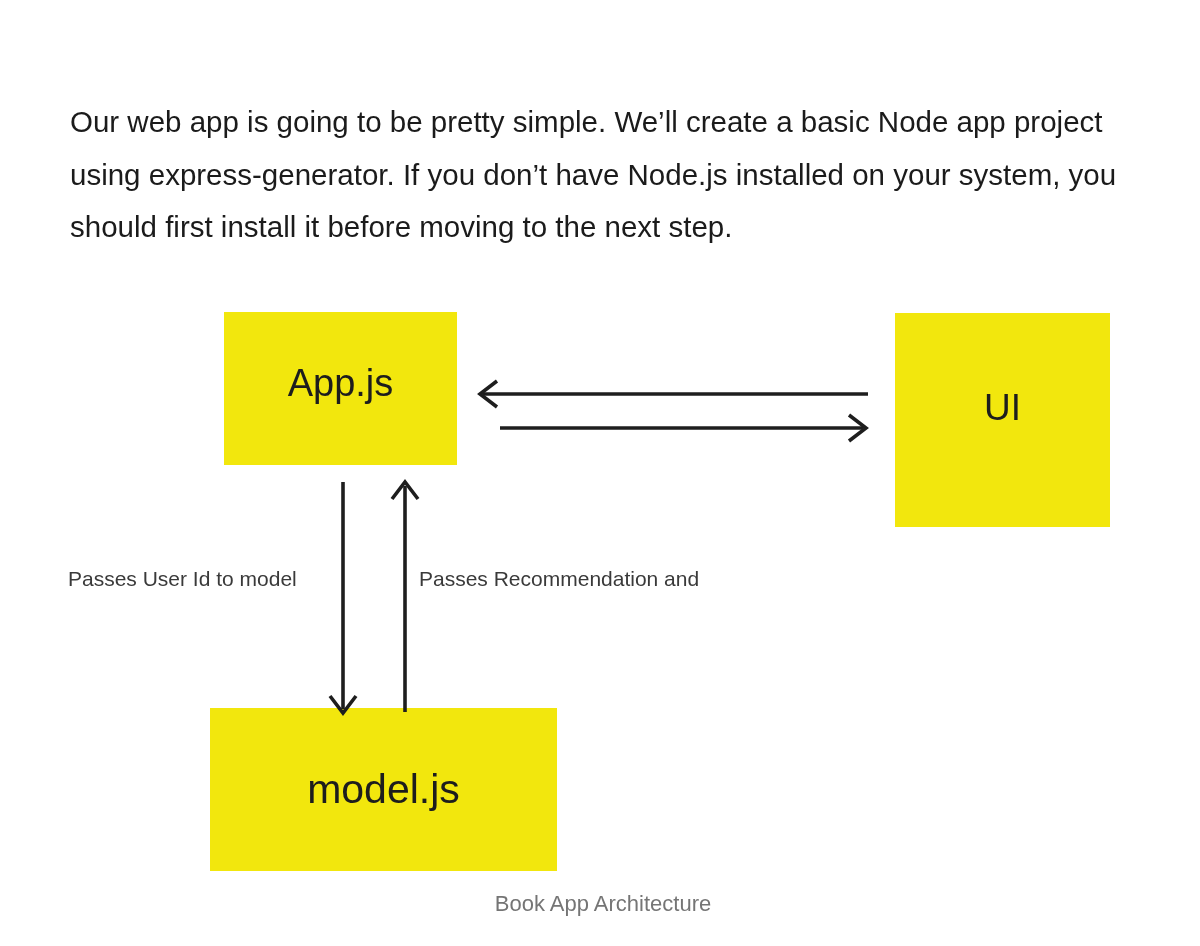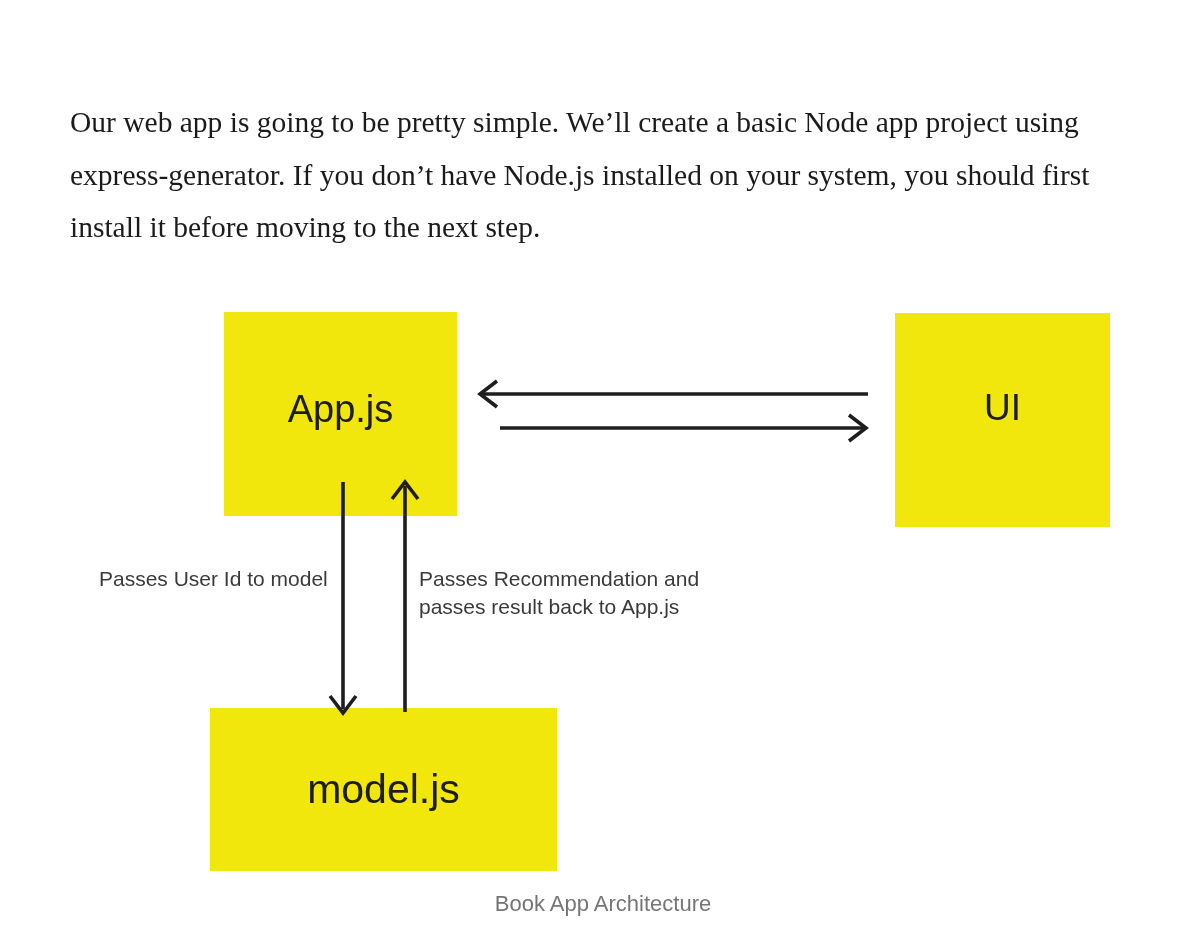--- a/index.html
+++ b/index.html
@@ -21,49 +21,49 @@
     font-size: 45px;
     letter-spacing: -1.5px;
     color: #292929;
   }
   .intro-paragraph {
     position: absolute;
     left: 70px;
     top: 96px;
     width: 1062px;
     margin: 0;
-    font-family: Liberation Serif, serif;
+    font-family: Liberation Sans, sans-serif;
     font-size: 29.5px;
     line-height: 52.5px;
     color: #1b1b1b;
   }
   .diagram {
     position: absolute;
     inset: 0;
     margin: 0;
   }
   .node {
     position: absolute;
     background: var(--node-fill, #f2e70d);
     display: flex;
     align-items: center;
     justify-content: center;
     color: #1d1d1d;
   }
-  .node-appjs  { left: 224px; top: 312px; width: 233px; height: 204px; font-size: 38px; padding-bottom: 10px; box-sizing: border-box; }
+  .node-appjs  { left: 224px; top: 312px; width: 233px; height: 153px; font-size: 38px; padding-bottom: 10px; box-sizing: border-box; }
   .node-ui     { left: 895px; top: 313px; width: 215px; height: 214px; font-size: 37px; padding-bottom: 24px; box-sizing: border-box; text-align: center; }
   .node-modeljs{ left: 210px; top: 708px; width: 347px; height: 163px; font-size: 41px; box-sizing: border-box; }
   .edge-label {
     position: absolute;
     color: var(--edge-label-text, #3a3a3a);
     font-size: 21px;
     line-height: 28px;
   }
   .edge-label-top   { left: 490px; top: 342px; width: 380px; text-align: center; font-size: 21.5px; }
-  .edge-label-left  { left: 68px;  top: 565px; margin-left: 31px; }
+  .edge-label-left  { left: 68px;  top: 565px; }
   .edge-label-right { left: 419px; top: 565px; }
   .arrow-layer {
     position: absolute;
     left: 0; top: 0;
     width: 1200px; height: 946px;
     pointer-events: none;
   }
   .arrow-layer path {
     fill: none;
     stroke: var(--arrow-stroke, #1e1e1e);
@@ -99,21 +99,20 @@
 
     <div class="node node-modeljs">
       <span>model.js</span>
     </div>
 
 
     <div class="edge-label edge-label-left">Passes User Id to model</div>
 
     <div class="edge-label edge-label-right">
       <span>Passes Recommendation and</span><br>
-      <span>passes result back to App.js</span>
     </div>
 
     <svg class="arrow-layer" viewBox="0 0 1200 946">
       <g>
         <path d="M 868 394 L 483 394"></path>
         <path d="M 497 381 L 480 394 L 497 407"></path>
       </g>
       <g>
         <path d="M 500 428 L 863 428"></path>
         <path d="M 849 415 L 866 428 L 849 441"></path>

